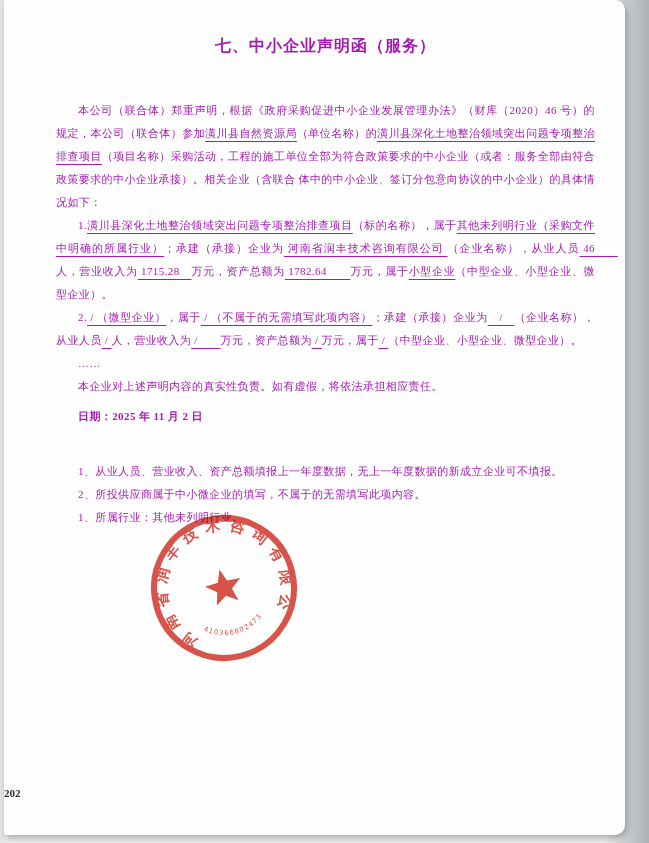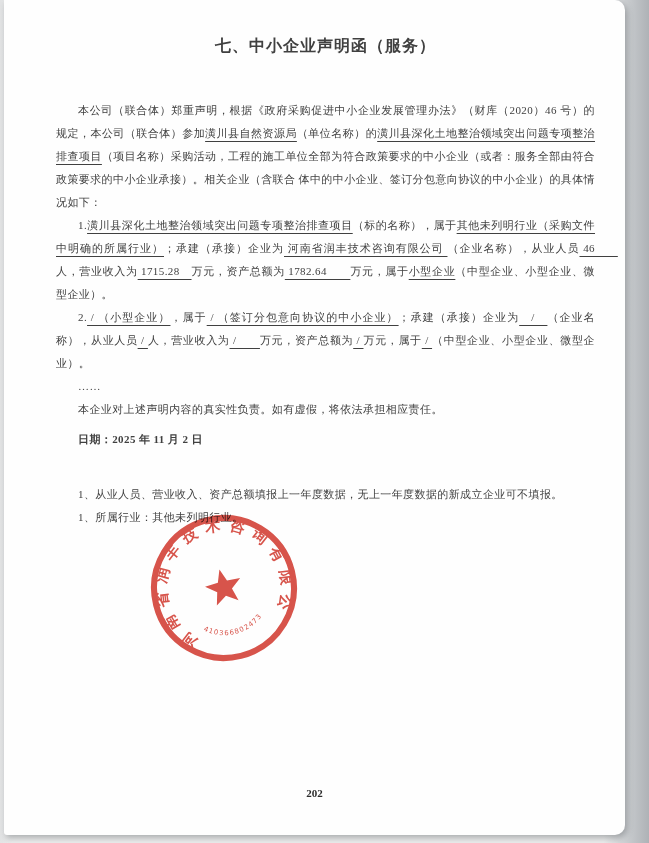--- a/index.html
+++ b/index.html
@@ -18,21 +18,21 @@
     position: absolute;
     left: 4px; top: 0px; right: 24px; bottom: 8px;
     background: #fefefe;
     border-radius: 0 10px 10px 3px;
     box-shadow: 2px 3px 6px rgba(90,95,100,.45);
     overflow: hidden;
   }
   .content {
     position: relative;
     padding: 36px 30px 0 52px;
-    color: #404040;
+    color: #a21caf;
   }
   .title {
     font-size: 16px;
     font-weight: bold;
     text-align: center;
     letter-spacing: 1px;
     margin-bottom: 42px;
   }
   .para {
     font-size: 11px;
@@ -41,21 +41,21 @@
     text-indent: 2em;
     letter-spacing: .4px;
   }
   .para.bold { font-weight: bold; }
   .para.date-line { margin-top: 7px; }
   .u { text-decoration: underline; text-underline-offset: 4px; text-decoration-thickness: 1px; }
   .notes { margin-top: 32px; }
   .page-number {
     position: absolute;
     bottom: 36px; left: 0; right: 0;
-    text-align: center;
+    text-align: left;
     font-size: 11px;
     color: #2d2d2d;
     font-weight: bold;
   }
   .seal {
     position: absolute;
     left: 144px; top: 512px;
     width: 152px; height: 152px;
     transform: rotate(-14deg);
     mix-blend-mode: multiply;
@@ -70,32 +70,33 @@
 <div class="canvas">
   <div class="page">
     <div class="content">
 
       <h1 class="title">七、中小企业声明函（服务）</h1>
 
       <p class="para"><span>本公司（联合体）郑重声明，根据《政府采购促进中小企业发展管理办法》（财库（2020）46 号）的规定，本公司（联合体）参加</span><span class="u">潢川县自然资源局</span><span>（单位名称）的</span><span class="u">潢川县深化土地整治领域突出问题专项整治排查项目</span><span>（项目名称）采购活动，工程的施工单位全部为符合政策要求的中小企业（或者：服务全部由符合政策要求的中小企业承接）。相关企业（含联合 体中的中小企业、签订分包意向协议的中小企业）的具体情况如下：</span></p>
 
       <p class="para"><span>1.</span><span class="u">潢川县深化土地整治领域突出问题专项整治排查项目</span><span>（标的名称），属于</span><span class="u">其他未列明行业（采购文件中明确的所属行业）</span><span>；承建（承接）企业为</span><span class="u"> 河南省润丰技术咨询有限公司 </span><span>（企业名称），从业人员</span><span class="u"> 46　　</span><span>人，营业收入为</span><span class="u"> 1715.28　</span><span>万元，资产总额为</span><span class="u"> 1782.64　　</span><span>万元，属于</span><span class="u">小型企业</span><span>（中型企业、小型企业、微型企业）。</span></p>
 
-      <p class="para"><span>2.</span><span class="u"> / （小型企业）</span><span>，属于</span><span class="u"> / （签订分包意向协议的中小企业）</span><span>；承建（承接）企业为</span><span class="u">　/　</span><span>（企业名称），从业人员</span><span class="u"> / </span><span>人，营业收入为</span><span class="u"> /　　</span><span>万元，资产总额为</span><span class="u"> / </span><span>万元，属于</span><span class="u"> / </span><span>（中型企业、小型企业、微型企业）。</span></p>
+      <p class="para"><span>2.</span><span class="u"> / （微型企业）</span><span>，属于</span><span class="u"> / （不属于的无需填写此项内容）</span><span>；承建（承接）企业为</span><span class="u">　/　</span><span>（企业名称），从业人员</span><span class="u"> / </span><span>人，营业收入为</span><span class="u"> /　　</span><span>万元，资产总额为</span><span class="u"> / </span><span>万元，属于</span><span class="u"> / </span><span>（中型企业、小型企业、微型企业）。</span></p>
 
       <p class="para">……</p>
 
 
       <p class="para">本企业对上述声明内容的真实性负责。如有虚假，将依法承担相应责任。</p>
 
 
       <p class="para bold date-line">日期：2025 年 11 月 2 日</p>
 
       <div class="notes">
         <p class="para">1、从业人员、营业收入、资产总额填报上一年度数据，无上一年度数据的新成立企业可不填报。</p>
+        <p class="para">2、所投供应商属于中小微企业的填写，不属于的无需填写此项内容。</p>
         <p class="para">1、所属行业：其他未列明行业。</p>
       </div>
 
     </div>
 
     <div class="page-number">202</div>
 
     <div class="seal">
       <svg viewBox="0 0 200 200">
         <defs>

